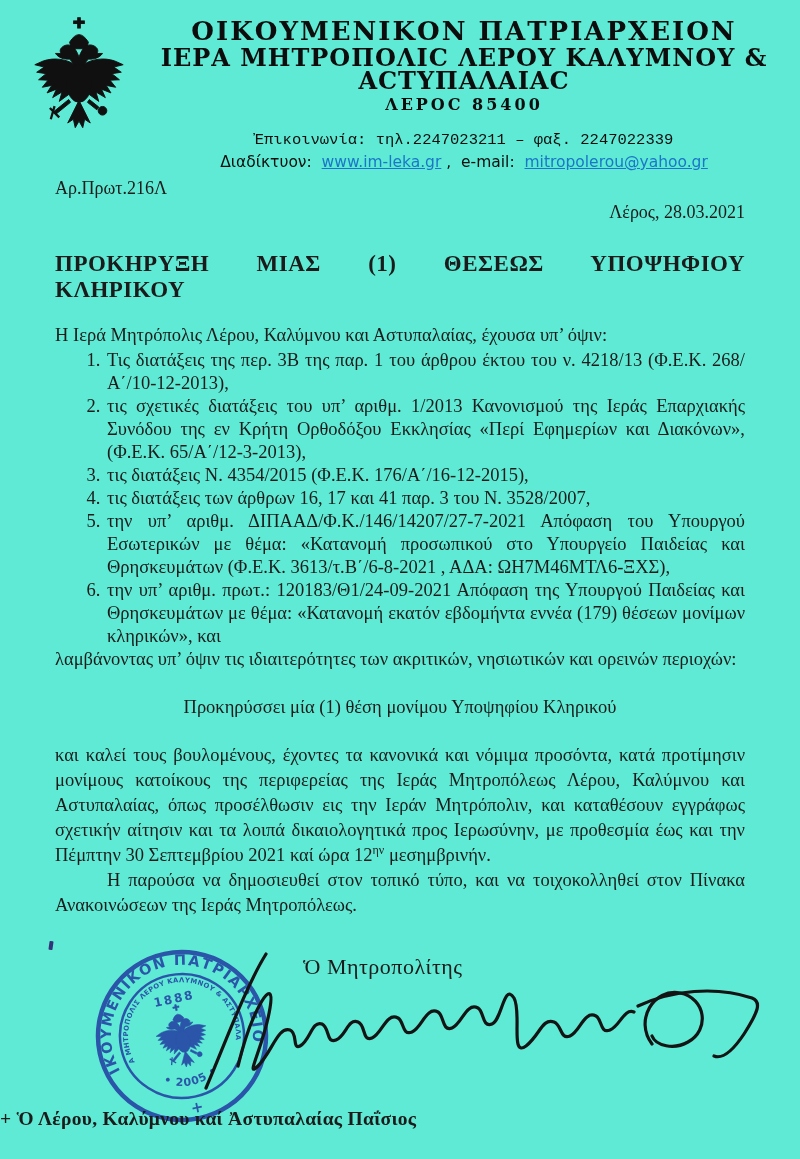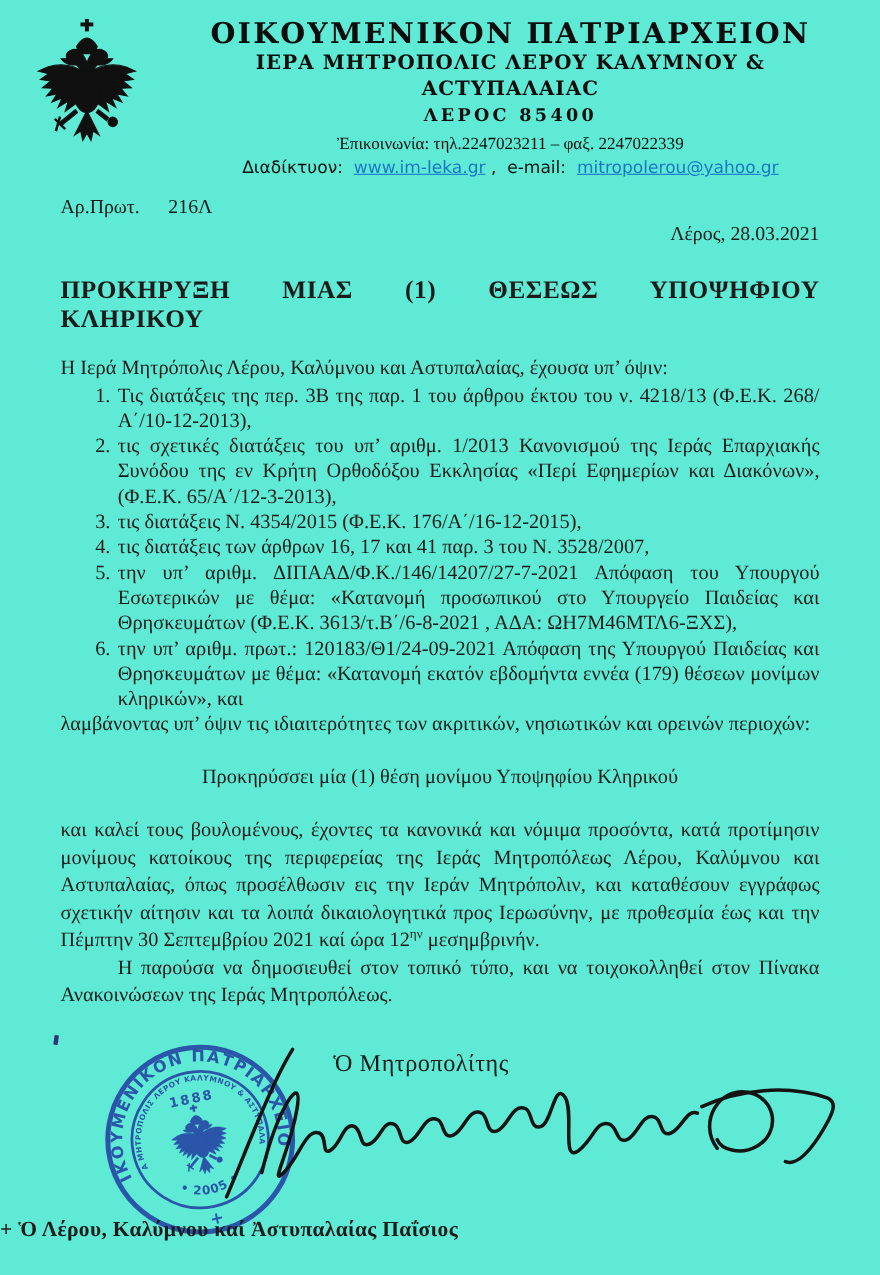--- a/index.html
+++ b/index.html
@@ -3,28 +3,28 @@
 <meta charset="utf-8">
 <style>
   html,body{margin:0;padding:0;background:#e8e8e8;}
   .page{position:relative;width:800px;height:1159px;margin:0 auto;background:#5eead4;
         font-family:"Liberation Serif",serif;color:#1b1b1b;overflow:hidden;}
   
   .letterhead{position:relative;height:152px;padding-top:16px;box-sizing:border-box;}
   .eagle{position:absolute;left:32px;top:14px;width:94px;height:124px;}
   .htext{margin-left:150px;margin-right:22px;text-align:center;color:#0d0d0d;}
   .h1{font-family:"DejaVu Serif",serif;font-weight:700;font-size:26px;line-height:30px;letter-spacing:2px;}
-  .h2{font-family:"DejaVu Serif",serif;font-weight:700;font-size:18px;line-height:23px;letter-spacing:1px;}
+  .h2{font-family:"DejaVu Serif",serif;font-weight:700;font-size:24px;line-height:23px;letter-spacing:1px;}
   .h3{font-family:"DejaVu Serif",serif;font-weight:700;font-size:16px;line-height:25px;letter-spacing:3px;}
-  .hc{font-family:Liberation Serif, serif;font-size:15.5px;line-height:21px;margin-top:3px;}
+  .hc{font-family:Liberation Mono, monospace;font-size:15.5px;line-height:21px;margin-top:13px;}
   .hw{font-family:"DejaVu Sans",sans-serif;font-size:15.5px;line-height:22px;}
   .hlink{color:#1b76c8;text-decoration:underline;cursor:pointer;}
   
   .meta{margin:26px 55px 0 55px;font-size:18px;}
-  .proto{display:flex;gap:26px;}
+  .proto{display:flex;}
   .date{text-align:right;margin-top:3px;}
   
   .title{margin:28px 55px 0 55px;font-size:23px;font-weight:700;letter-spacing:0.5px;
          word-spacing:6px;text-align:justify;text-align-last:justify;}
   
   .doc{margin:20px 55px 0 55px;font-size:18.5px;}
   .doc p{margin:0;}
   .intro{text-align:justify;line-height:24px;}
   ol.cons{margin:2px 0 0 0;padding-left:50px;line-height:23px;text-align:justify;}
   ol.cons li{padding-left:2px;}

